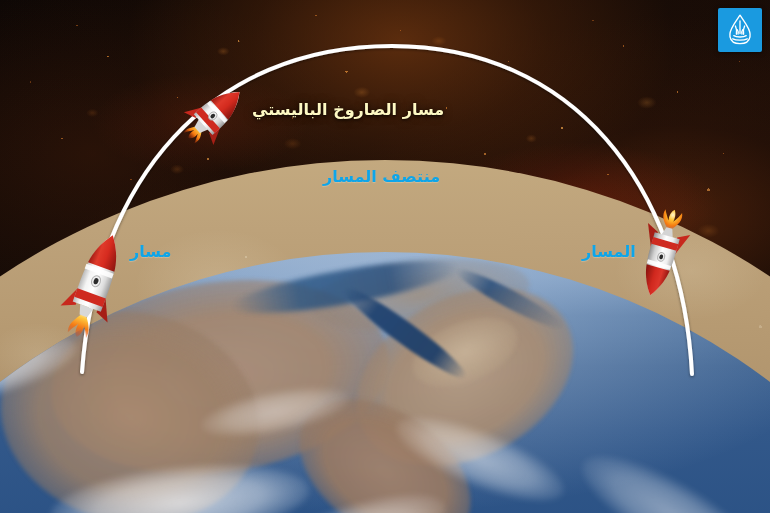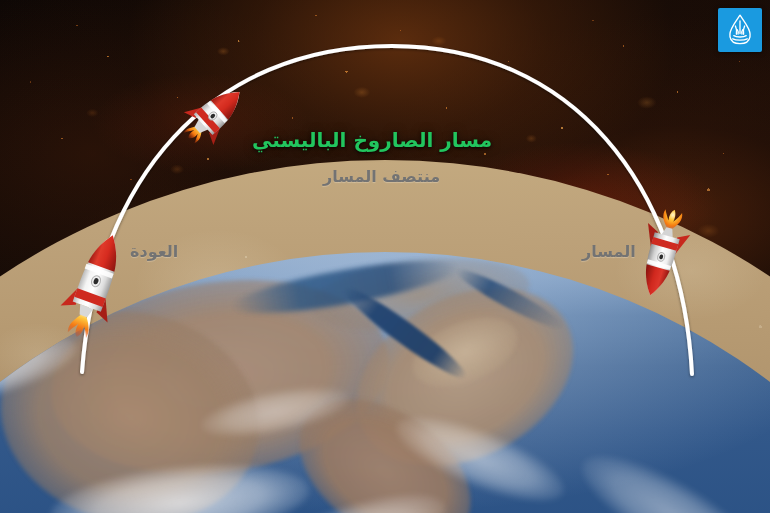--- a/index.html
+++ b/index.html
@@ -275,28 +275,27 @@
 
   
   .label {
     position: absolute;
     white-space: nowrap;
     direction: rtl;
     font-weight: bold;
     letter-spacing: 0;
   }
   .label-title {
-    font-size: 20px;
-    color: #22c55e;
+    font-size: 16px;
+    color: #fef9c3;
     text-shadow: 0 1px 3px rgba(0,0,0,.75), 0 0 10px rgba(0,0,0,.55);
-    margin-top: 28px;
   }
   .label-dark {
     font-size: 16px;
-    color: #737373;
+    color: #0ea5e9;
     text-shadow: 0 1px 1px rgba(255,245,225,.28);
   }
 
   
   .logo-box {
     position: absolute;
     right: 8px;
     top: 8px;
     width: 44px;
     height: 44px;
@@ -470,21 +469,21 @@
       <rect x="16" y="33" width="24" height="4" fill="#ffffff" opacity="0.85"></rect>
       <ellipse cx="28" cy="43" rx="3.4" ry="4.4" fill="#ebebeb" stroke="#a9a9a9" stroke-width="0.9"></ellipse>
       <ellipse cx="28" cy="43" rx="1.8" ry="2.5" fill="#2c2c2c"></ellipse>
     </svg>
   </div>
 
   <div class="label label-title" style="left:252px; top:100px;">مسار الصاروخ الباليستي</div>
 
   <div class="label label-dark" style="left:323px; top:167px;">منتصف المسار</div>
 
-  <div class="label label-dark" style="left:130px; top:242px;">العودة</div>
+  <div class="label label-dark" style="left:130px; top:242px;">مسار</div>
 
   <div class="label label-dark" style="left:582px; top:242px;">المسار</div>
 
   <div class="logo-box">
     <svg width="32" height="34" viewBox="0 0 32 34">
       <g fill="none" stroke="#ffffff" stroke-width="1.35" stroke-linecap="round" stroke-linejoin="round">
 
         <path d="M16 2.2 C 13.2 6.4, 11.0 9.6, 9.2 12.6 C 6.6 16.8, 5.4 20.4, 6.0 23.8 C 6.7 27.7, 10.2 30.6, 16 30.6 C 21.8 30.6, 25.3 27.7, 26.0 23.8 C 26.6 20.4, 25.4 16.8, 22.8 12.6 C 21.0 9.6, 18.8 6.4, 16 2.2 Z"></path>
 
         <path d="M11.4 13.0 C 12.6 15.6, 13.0 18.6, 12.4 21.2"></path>

